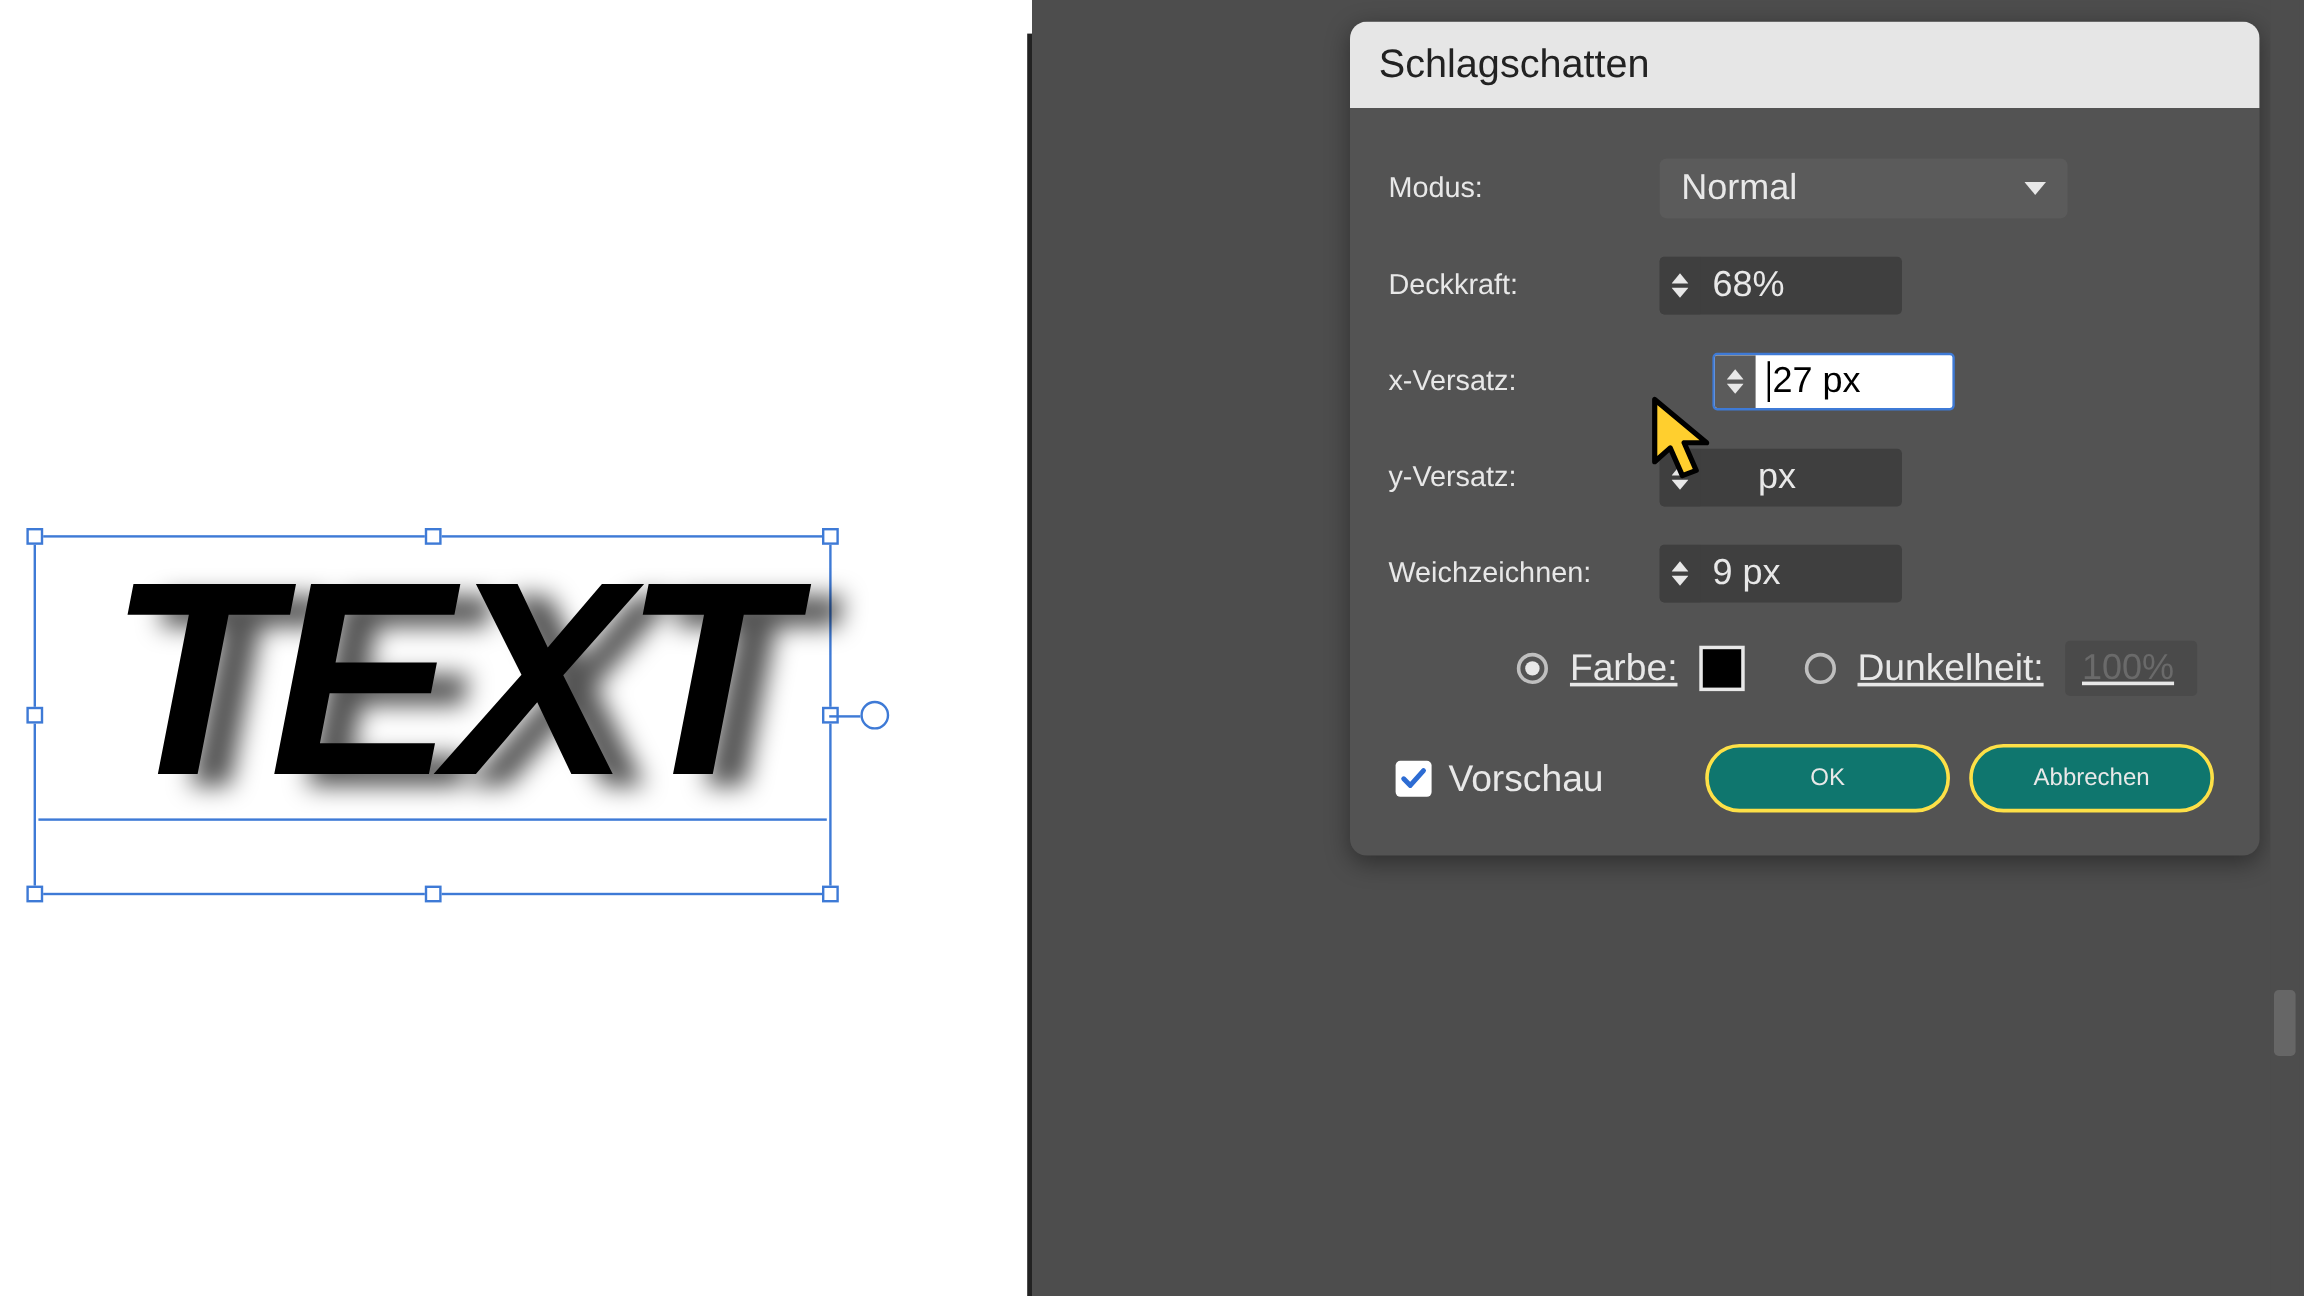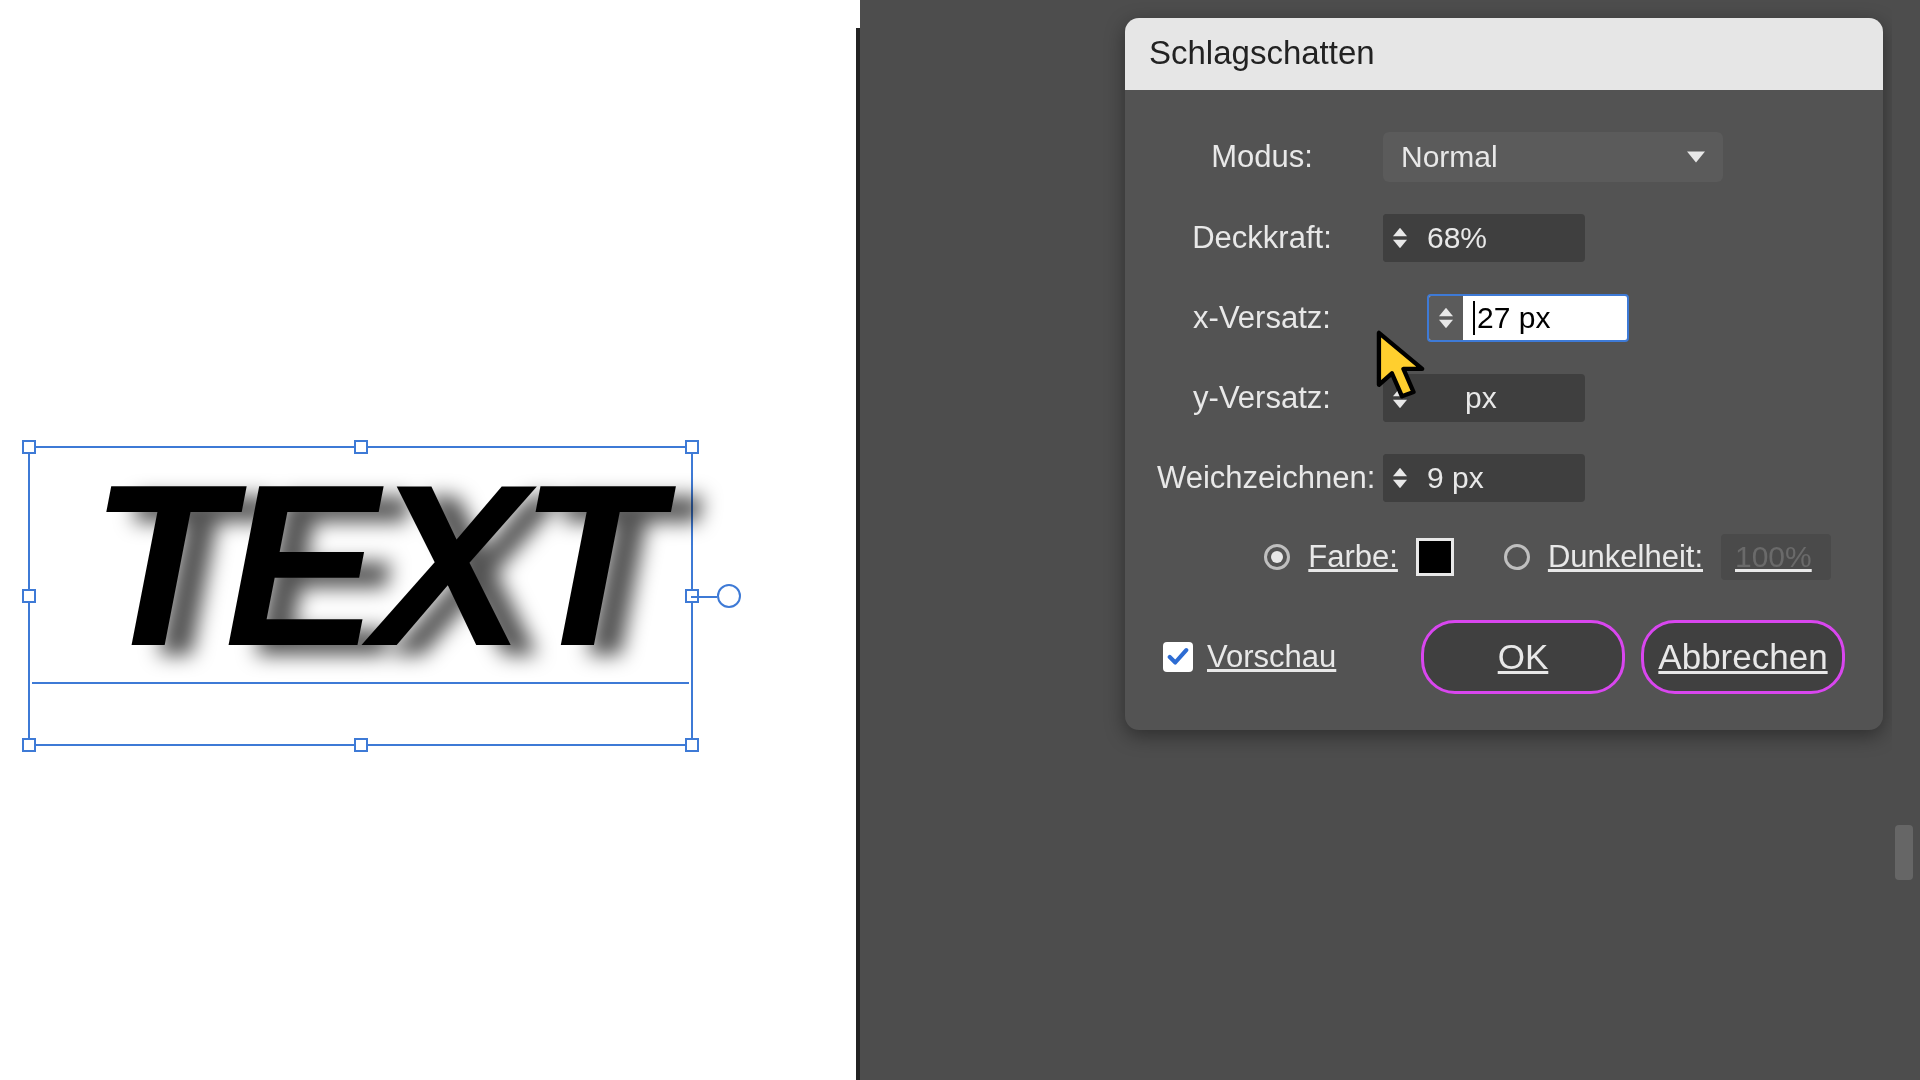--- a/index.html
+++ b/index.html
@@ -130,22 +130,22 @@
     padding: 42px 32px 36px 32px;
     color: #e8e8e8;
   }
   .form-row {
     display: flex;
     align-items: center;
     margin-bottom: 32px;
   }
   .form-label {
     width: 210px;
-    text-align: center;
-    font-size: 31px;
+    text-align: left;
+    font-size: 24px;
     color: #e8e8e8;
     margin-right: 16px;
   }
   .select-box {
     flex: 0 0 340px;
     height: 50px;
     background: #5b5b5b;
     border-radius: 6px;
     display: flex;
     align-items: center;
@@ -237,47 +237,46 @@
     border-radius: 4px;
     width: 110px;
     text-align: left;
   }
 
   .footer-row {
     display: flex;
     align-items: center;
     justify-content: space-between;
     padding: 0 6px;
-    text-decoration: underline;
   }
   .preview-box {
     display: flex;
     align-items: center;
     gap: 14px;
     font-size: 31px;
     cursor: pointer;
   }
   .checkbox {
     width: 30px; height: 30px;
     background: #fff;
     border-radius: 4px;
     display: flex;
     align-items: center;
     justify-content: center;
   }
   .checkbox svg { width: 22px; height: 22px; }
   .btn-row { display: flex; gap: 16px; }
   .btn {
-    font-size: 35px;
+    font-size: 20px;
     color: #e8e8e8;
     padding: 14px 0;
     width: 204px;
     text-align: center;
-    border: 3px solid #d946ef;
-    background: #404040;
+    border: 3px solid #fde047;
+    background: #0f766e;
     border-radius: 34px;
     cursor: pointer;
   }
 
   
   .cursor {
     position: absolute;
     left: 512px;
     top: 330px;
     width: 60px;

